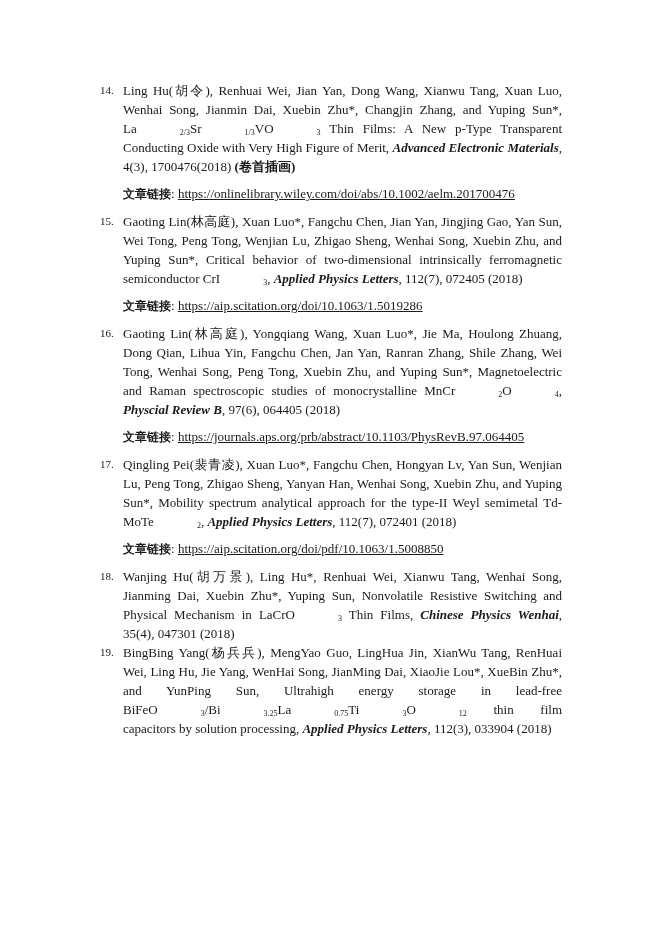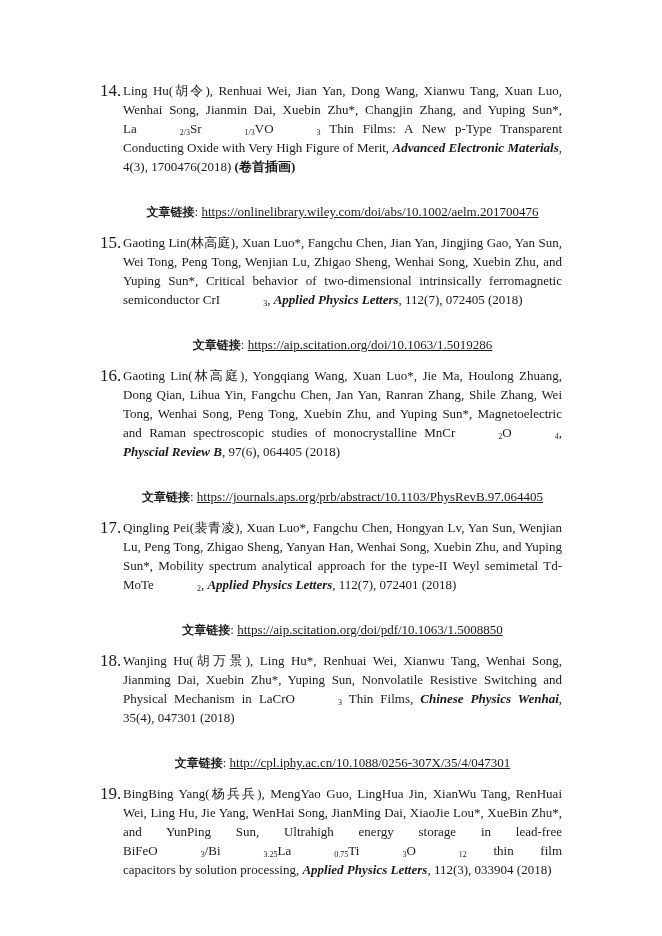--- a/index.html
+++ b/index.html
@@ -1,25 +1,25 @@
 <!DOCTYPE html>
 <html><head>
 <meta charset="utf-8">
 <style>
   html, body { margin:0; padding:0; background:#ffffff; }
   body { width:662px; height:936px; position:relative; overflow:hidden;
          font-family:"Liberation Serif", "DejaVu Serif", serif; color:#1a1a1a; }
   .page { position:absolute; left:0; top:0; width:662px; height:936px; }
   .refs { position:absolute; left:100px; top:81px; width:462px; margin:0; padding:0; list-style:none; }
   .ref { position:relative; padding-left:23px; margin:0 0 0 0; }
-  .ref-num { position:absolute; left:0; top:0; font-size:17px; line-height:19px; }
+  .ref-num { position:absolute; left:0; top:0; font-size:11px; line-height:19px; }
   .ref-text { font-size:13px; line-height:19px; text-align:justify; margin:0; }
   .journal { font-weight:bold; font-style:italic; }
   .note { font-weight:bold; }
-  .link-line { font-size:13px; line-height:21px; margin:25px 0 10px 0; white-space:nowrap;text-align:center; }
+  .link-line { font-size:13px; line-height:16px; margin:10px 0 10px 0; white-space:nowrap; }
   .link-label { font-weight:bold; font-family:"DejaVu Sans", sans-serif; font-size:12px; }
   .link { color:#1a1a1a; text-decoration:underline; }
   sub { font-size:8px; line-height:0; vertical-align:-2px;padding-left:43px; }
 </style>
 </head>
 <body>
 
 <div class="page">
   <ol class="refs">
 
@@ -43,21 +43,20 @@
 
     <li class="ref">
       <span class="ref-num">17.</span>
       <p class="ref-text"><span>Qingling Pei(裴青凌), Xuan Luo*, Fangchu Chen, Hongyan Lv, Yan Sun, Wenjian Lu, Peng Tong, Zhigao Sheng, Yanyan Han, Wenhai Song, Xuebin Zhu, and Yuping Sun*, Mobility spectrum analytical approach for the type-II Weyl semimetal </span><span><span>Td-MoTe</span><sub>2</sub></span><span>, </span><span class="journal">Applied Physics Letters</span><span>, 112(7), 072401 (2018)</span></p>
       <p class="link-line"><span class="link-label">文章链接</span>: <a class="link">https://aip.scitation.org/doi/pdf/10.1063/1.5008850</a></p>
     </li>
 
     <li class="ref">
       <span class="ref-num">18.</span>
       <p class="ref-text"><span>Wanjing Hu(胡万景), Ling Hu*, Renhuai Wei, Xianwu Tang, Wenhai Song, Jianming Dai, Xuebin Zhu*, Yuping Sun, Nonvolatile Resistive Switching and Physical Mechanism in </span><span><span>LaCrO</span><sub>3</sub></span><span> Thin Films, </span><span class="journal">Chinese Physics Wenhai</span><span>, 35(4), 047301 (2018)</span></p>
-      <p class="link-line"><span class="link-label">文章链接</span>: <a class="link">http://cpl.iphy.ac.cn/10.1088/0256-307X/35/4/047301</a></p>
     </li>
 
     <li class="ref">
       <span class="ref-num">19.</span>
       <p class="ref-text"><span>BingBing Yang(杨兵兵), MengYao Guo, LingHua Jin, XianWu Tang, RenHuai Wei, Ling Hu, Jie Yang, WenHai Song, JianMing Dai, XiaoJie Lou*, XueBin Zhu*, and YunPing Sun, Ultrahigh energy storage in lead-free </span><span><span>BiFeO</span><sub>3</sub><span>/Bi</span><sub>3.25</sub><span>La</span><sub>0.75</sub><span>Ti</span><sub>3</sub><span>O</span><sub>12</sub></span><span> thin film capacitors by solution processing, </span><span class="journal">Applied Physics Letters</span><span>, 112(3), 033904 (2018)</span></p>
     </li>
 
   </ol>
 </div>
 

